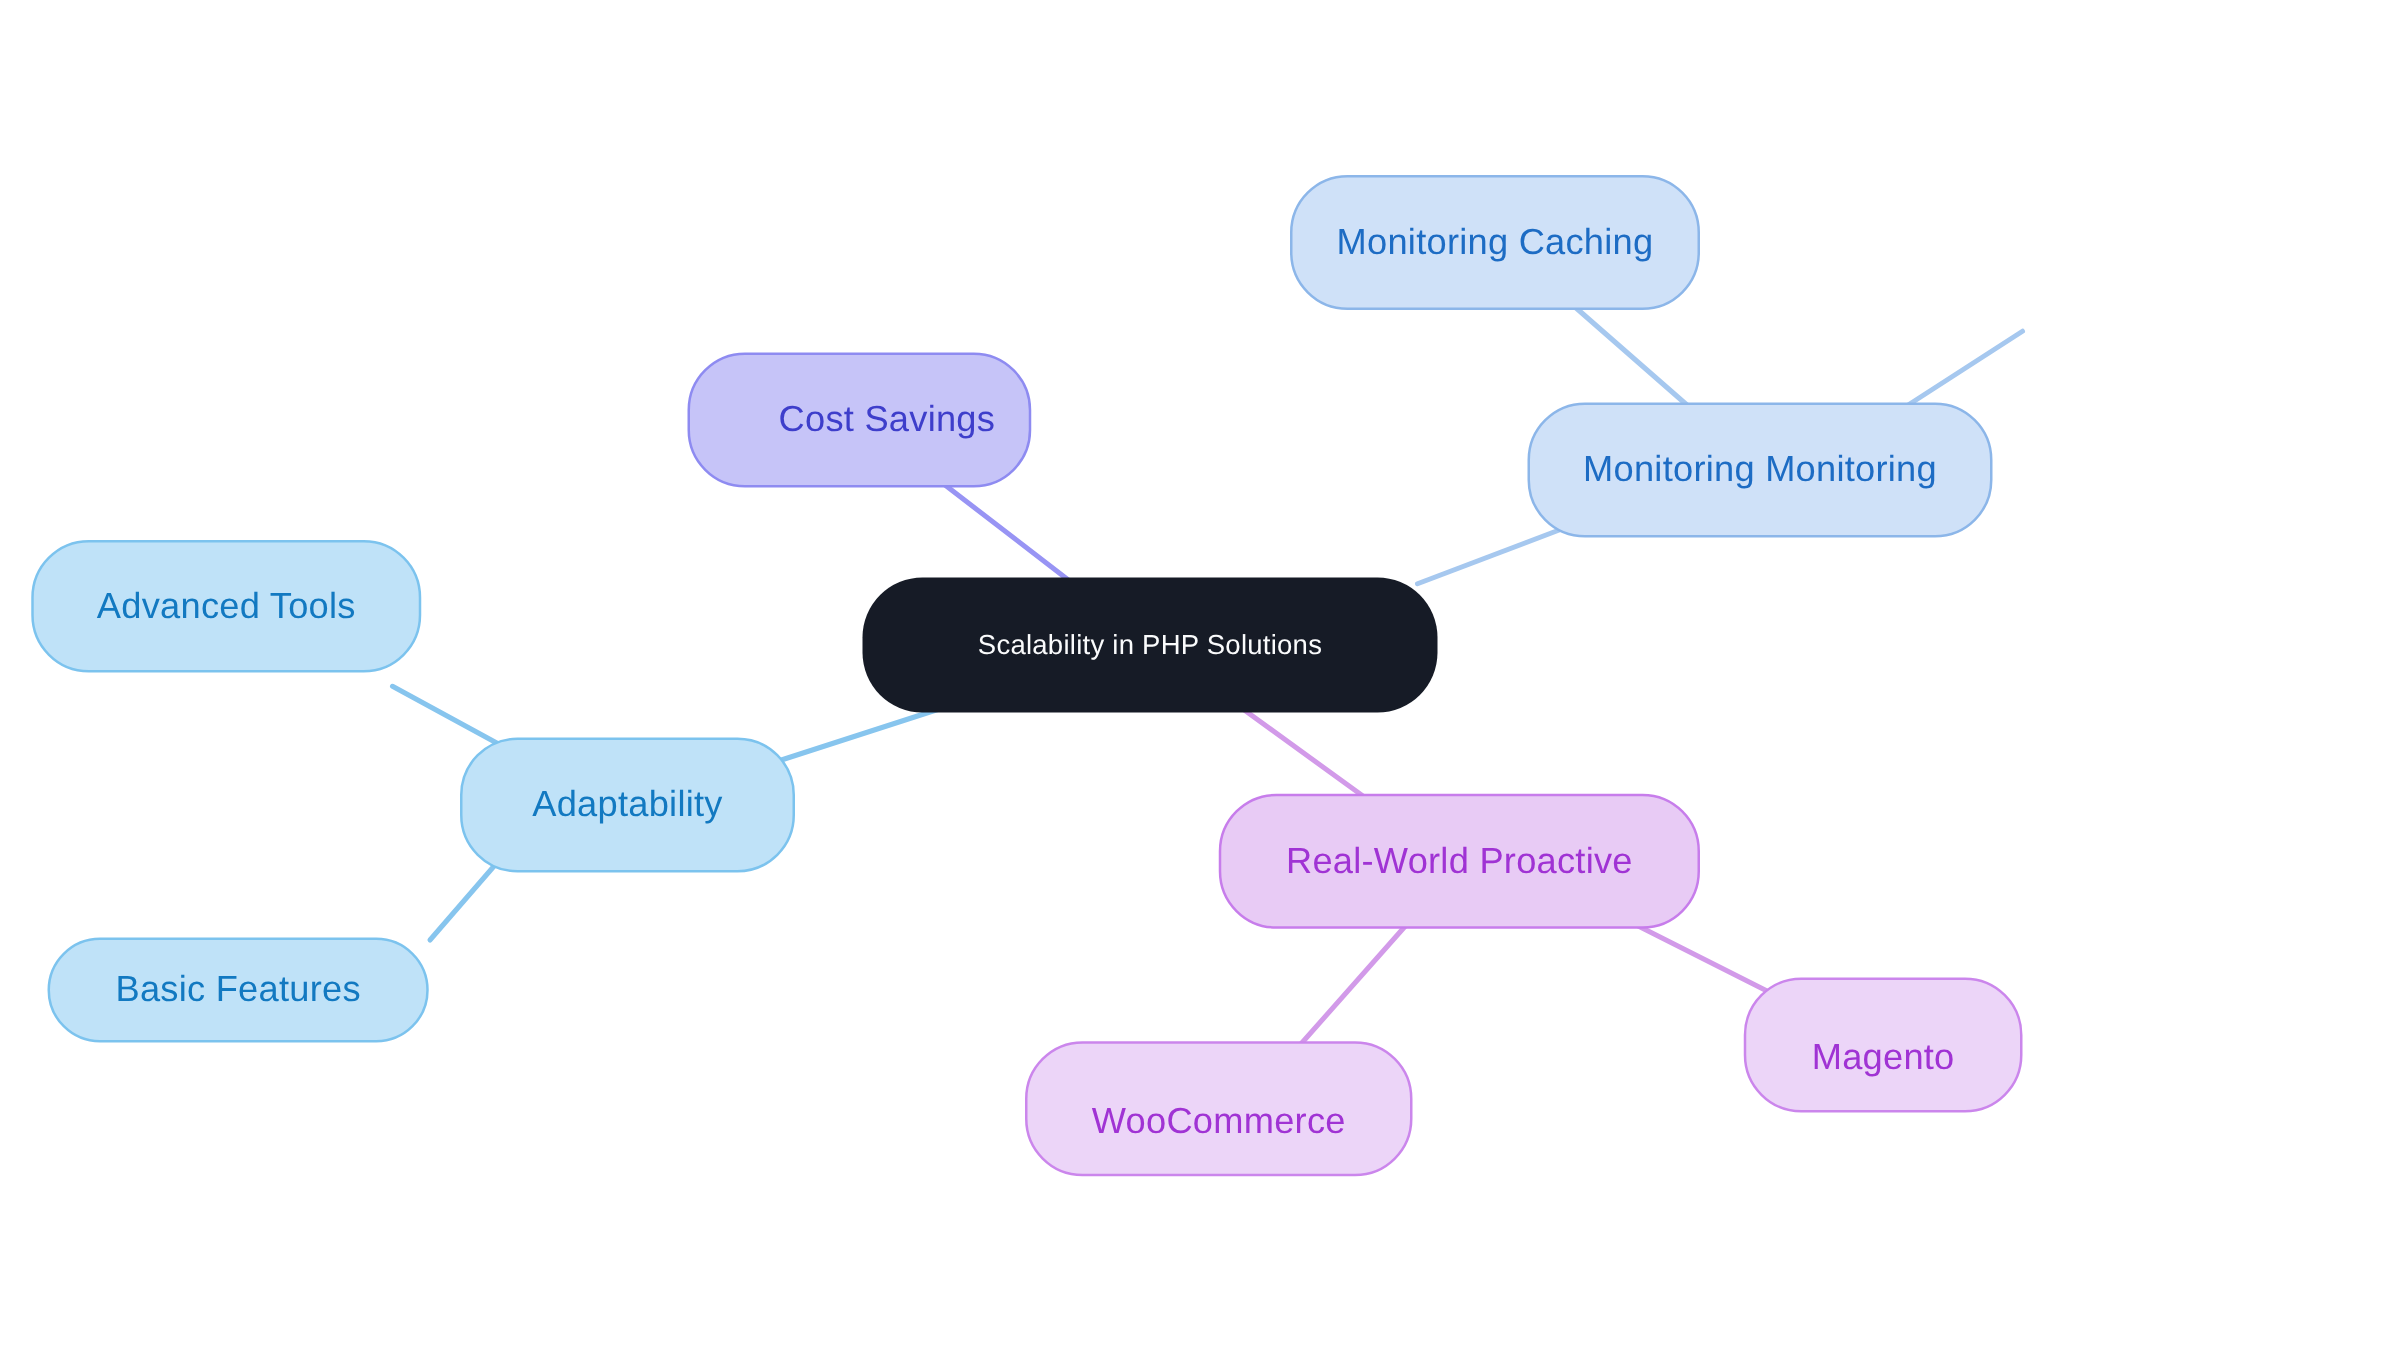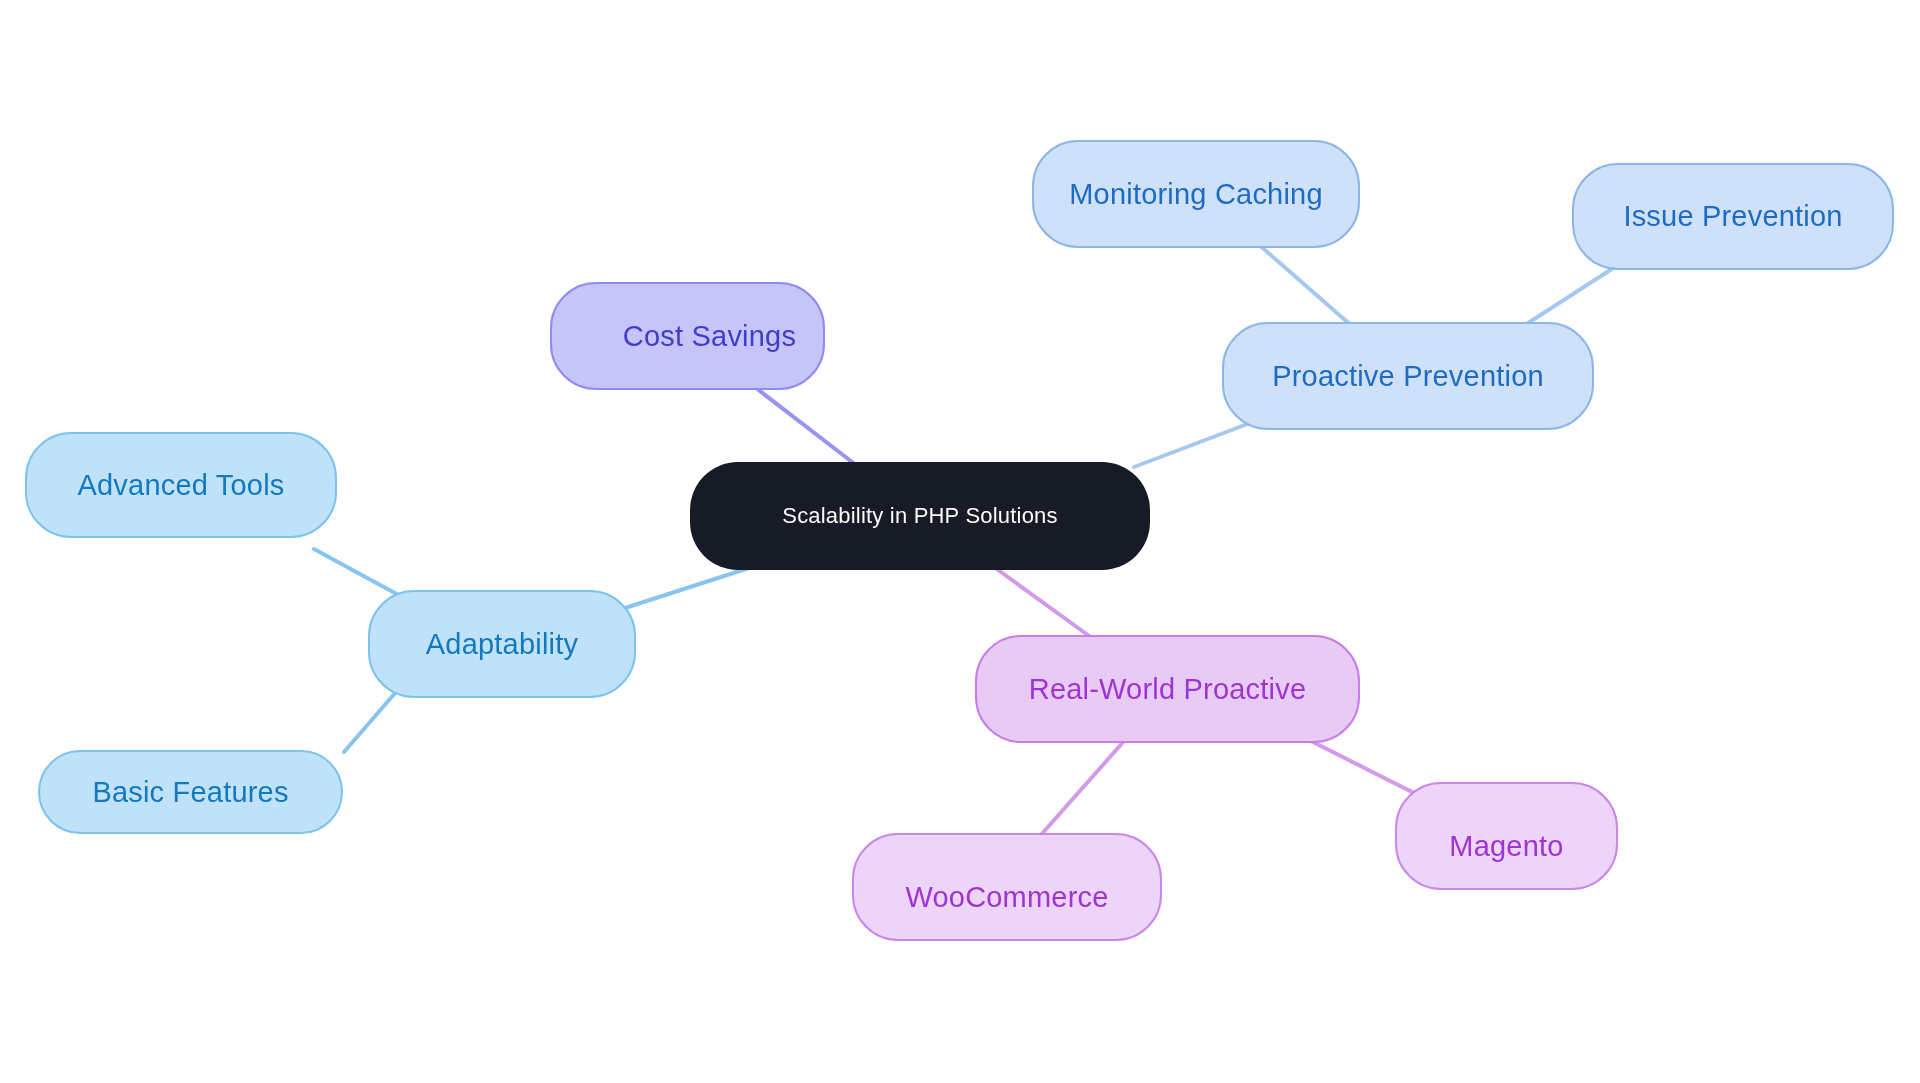--- a/index.html
+++ b/index.html
@@ -93,21 +93,21 @@
   
   #n-root              { left: 690px;  top: 462px; width: 460px; height: 108px; }
   #n-cost-savings      { left: 550px;  top: 282px; width: 275px; height: 108px; }
   #n-efficient-caching { left: 1032px; top: 140px; width: 328px; height: 108px; }
   #n-issue-prevention  { left: 1572px; top: 163px; width: 322px; height: 107px; }
   #n-proactive         { left: 1222px; top: 322px; width: 372px; height: 108px; }
   #n-advanced-tools    { left: 25px;   top: 432px; width: 312px; height: 106px; }
   #n-adaptability      { left: 368px;  top: 590px; width: 268px; height: 108px; }
   #n-basic-features    { left: 38px;   top: 750px; width: 305px; height: 84px; text-align: center; }
   #n-real-world        { left: 975px;  top: 635px; width: 385px; height: 108px; }
-  #n-woocommerce       { left: 852px;  top: 833px; width: 310px; height: 108px; }
+  #n-woocommerce       { left: 820px;  top: 833px; width: 310px; height: 108px; }
   #n-magento           { left: 1395px; top: 782px; width: 223px; height: 108px; }
 </style>
 </head>
 <body>
 
 <div class="stage">
 
   <svg class="edges" width="1920" height="1083" viewBox="0 0 1920 1083">
     <line class="edge-lavender" x1="756" y1="388" x2="856" y2="465"></line>
     <line class="edge-blue" x1="1134" y1="467" x2="1250" y2="423"></line>
@@ -126,26 +126,23 @@
   </div>
 
   <div class="node lavender" id="n-cost-savings">
     <span class="label">Cost Savings</span>
   </div>
 
   <div class="node blue" id="n-efficient-caching">
     <span class="label">Monitoring Caching</span>
   </div>
 
-  <div class="node blue" id="n-issue-prevention">
-    <span class="label">Issue Prevention</span>
-  </div>
 
   <div class="node blue" id="n-proactive">
-    <span class="label">Proactive Prevention</span>
+    <span class="label">Monitoring Monitoring</span>
   </div>
 
   <div class="node sky" id="n-advanced-tools">
     <span class="label">Advanced Tools</span>
   </div>
 
   <div class="node sky" id="n-adaptability">
     <span class="label">Adaptability</span>
   </div>
 

